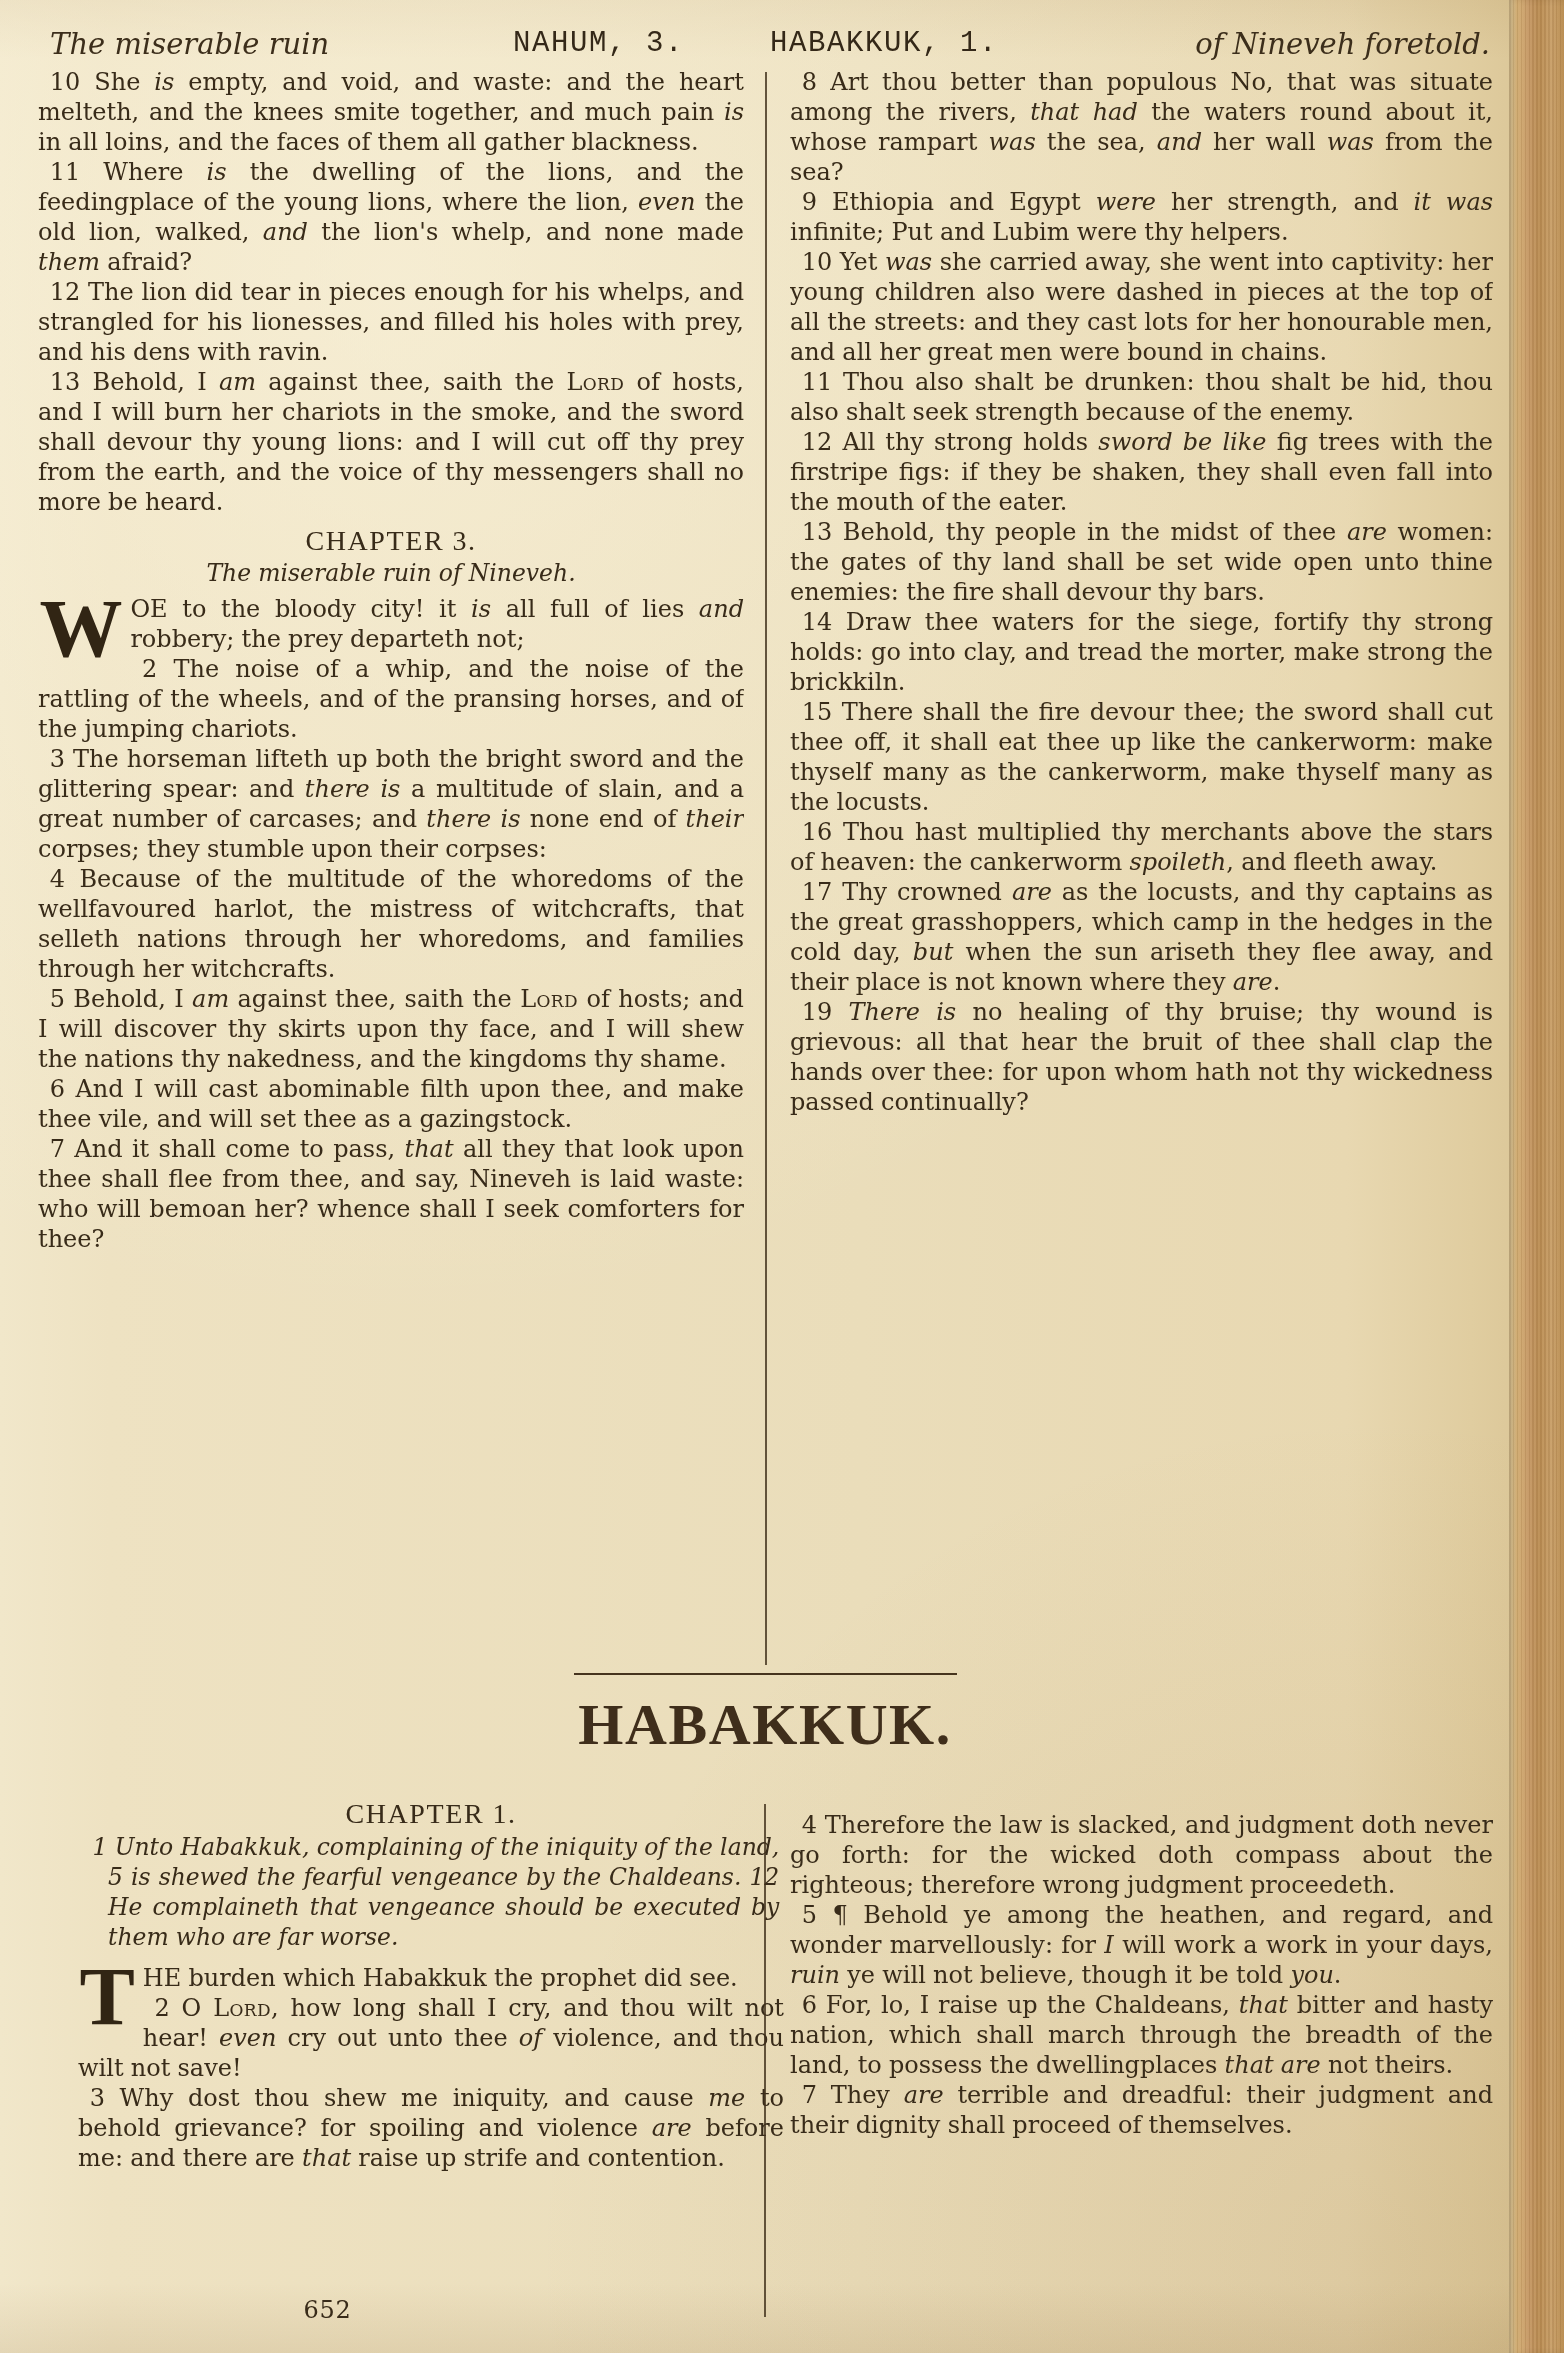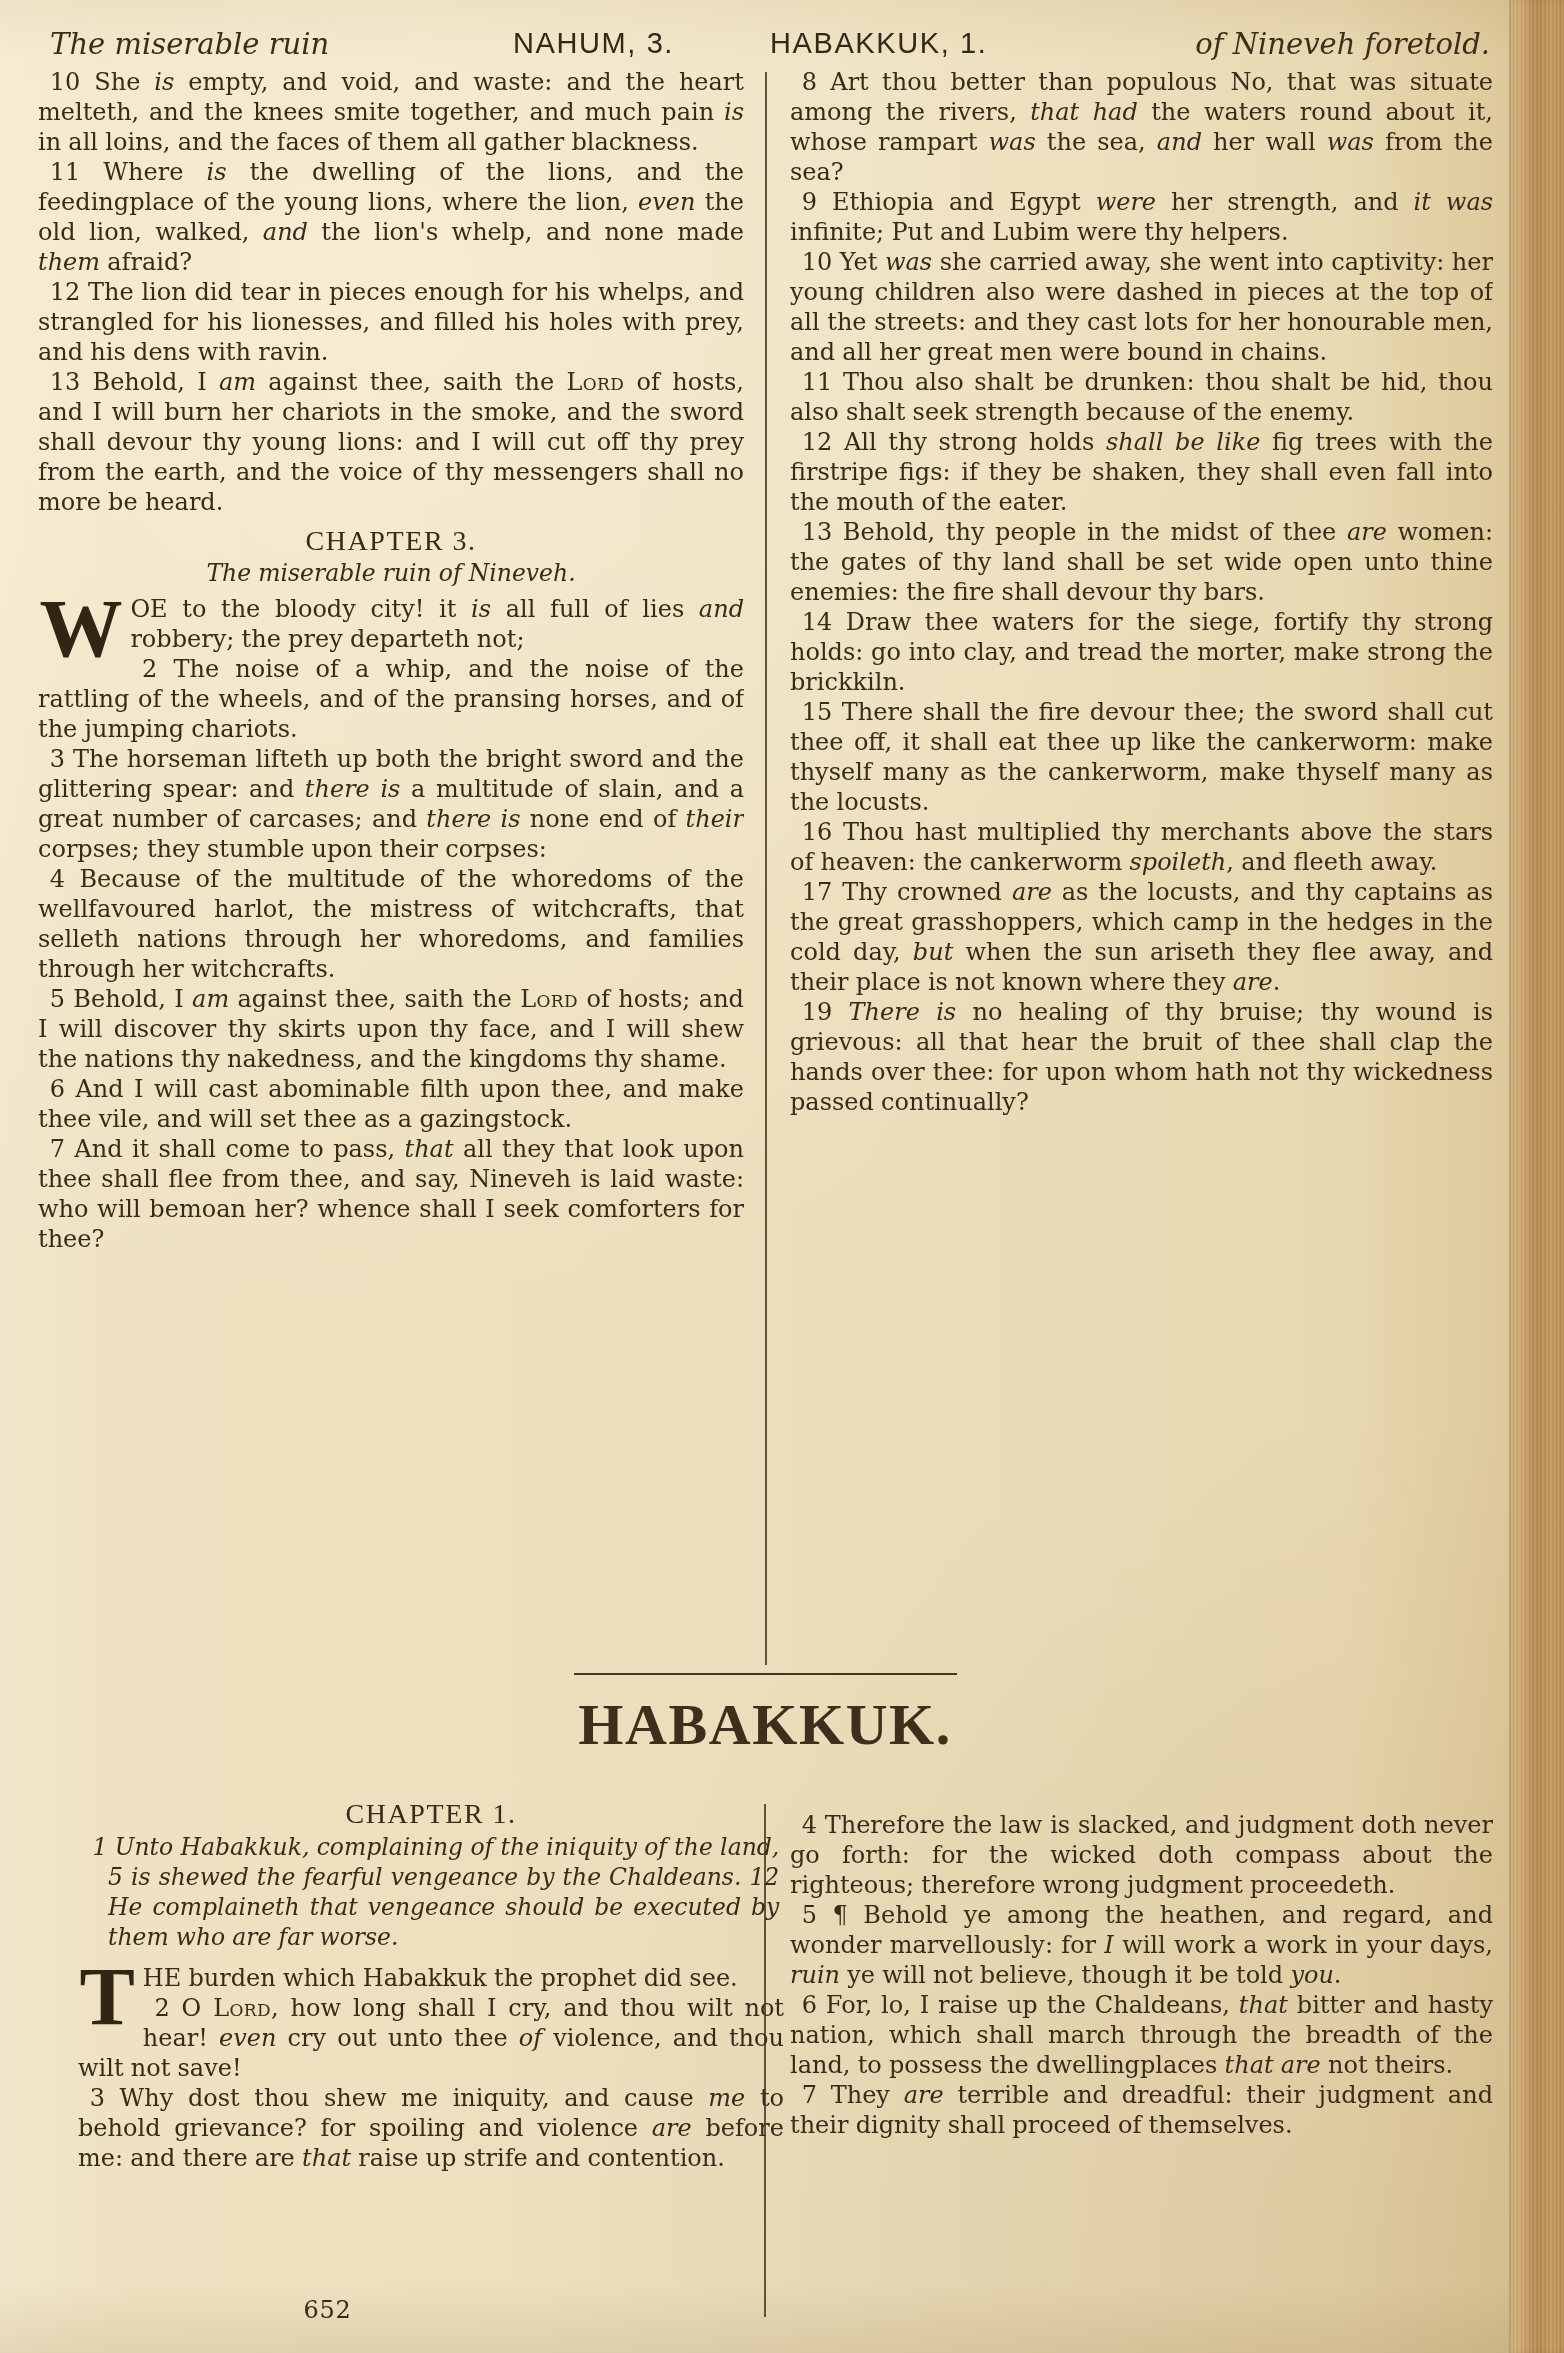--- a/index.html
+++ b/index.html
@@ -14,21 +14,21 @@
   }
   
   .page-edge{position:absolute;top:0;right:0;width:56px;height:100%;
     background:
       repeating-linear-gradient(90deg, rgba(96,62,20,.10) 0 1.6px, rgba(255,240,200,.05) 1.6px 3.9px),
       linear-gradient(90deg,#e9d8ac 0%,#d6b176 14%,#c59866 34%,#bb8d54 55%,#c89f69 76%,#b5874b 100%);
     box-shadow:inset 6.3px 0 9.4px -3.9px rgba(80,50,15,.38);}
   .running-head{position:absolute;top:27px;left:47px;right:75px;height:38px;font-size:29px;}
   .running-head .rh{position:absolute;top:0;white-space:nowrap;}
   .rh-italic{font-style:italic;color:#3c2e1b;}
-  .rh-ref{font-family:Liberation Sans, sans-serif;letter-spacing:1.6px;color:#342818;}
+  .rh-ref{font-family:Liberation Mono, monospace;letter-spacing:1.6px;color:#342818;}
   .rh-left{left:3.1px;}
   .rh-nahum{left:466px;}
   .rh-hab{left:723px;}
   .rh-right{right:0;}
   .col{position:absolute;font-size:24px;line-height:30px;text-align:justify;
        overflow:hidden;word-spacing:-0.4px;}
   .col-nahum-left{left:38px;top:67px;width:706px;height:1604px;}
   .col-nahum-right{left:790px;top:67px;width:703px;height:1614px;}
   .col-hab-left{left:38px;top:1797px;width:706px;height:516px;margin-left:40px;}
   .col-hab-right{left:790px;top:1797px;width:703px;height:548px;padding-top:12.5px;box-sizing:border-box;}
@@ -88,21 +88,21 @@
 
   <div class="col-divider divider-nahum"></div>
 
   <div class="col col-nahum-right">
     <div>
 
     <p class="verse">8 Art thou better than populous No, that was situate among the rivers, <i>that had</i> the waters round about it, whose rampart <i>was</i> the sea, <i>and</i> her wall <i>was</i> from the sea?</p>
         <p class="verse">9 Ethiopia and Egypt <i>were</i> her strength, and <i>it was</i> infinite; Put and Lubim were thy helpers.</p>
         <p class="verse">10 Yet <i>was</i> she carried away, she went into captivity: her young children also were dashed in pieces at the top of all the streets: and they cast lots for her honourable men, and all her great men were bound in chains.</p>
         <p class="verse">11 Thou also shalt be drunken: thou shalt be hid, thou also shalt seek strength because of the enemy.</p>
-        <p class="verse">12 All thy strong holds <i>shall be like</i> fig trees with the firstripe figs: if they be shaken, they shall even fall into the mouth of the eater.</p>
+        <p class="verse">12 All thy strong holds <i>sword be like</i> fig trees with the firstripe figs: if they be shaken, they shall even fall into the mouth of the eater.</p>
         <p class="verse">13 Behold, thy people in the midst of thee <i>are</i> women: the gates of thy land shall be set wide open unto thine enemies: the fire shall devour thy bars.</p>
         <p class="verse">14 Draw thee waters for the siege, fortify thy strong holds: go into clay, and tread the morter, make strong the brickkiln.</p>
         <p class="verse">15 There shall the fire devour thee; the sword shall cut thee off, it shall eat thee up like the cankerworm: make thyself many as the cankerworm, make thyself many as the locusts.</p>
         <p class="verse">16 Thou hast multiplied thy merchants above the stars of heaven: the cankerworm <i>spoileth</i>, and fleeth away.</p>
         <p class="verse">17 Thy crowned <i>are</i> as the locusts, and thy captains as the great grasshoppers, which camp in the hedges in the cold day, <i>but</i> when the sun ariseth they flee away, and their place is not known where they <i>are</i>.</p>
         <p class="verse">19 <i>There is</i> no healing of thy bruise; thy wound is grievous: all that hear the bruit of thee shall clap the hands over thee: for upon whom hath not thy wickedness passed continually?</p>
       </div>
   </div>
 
   <section class="book-break">

